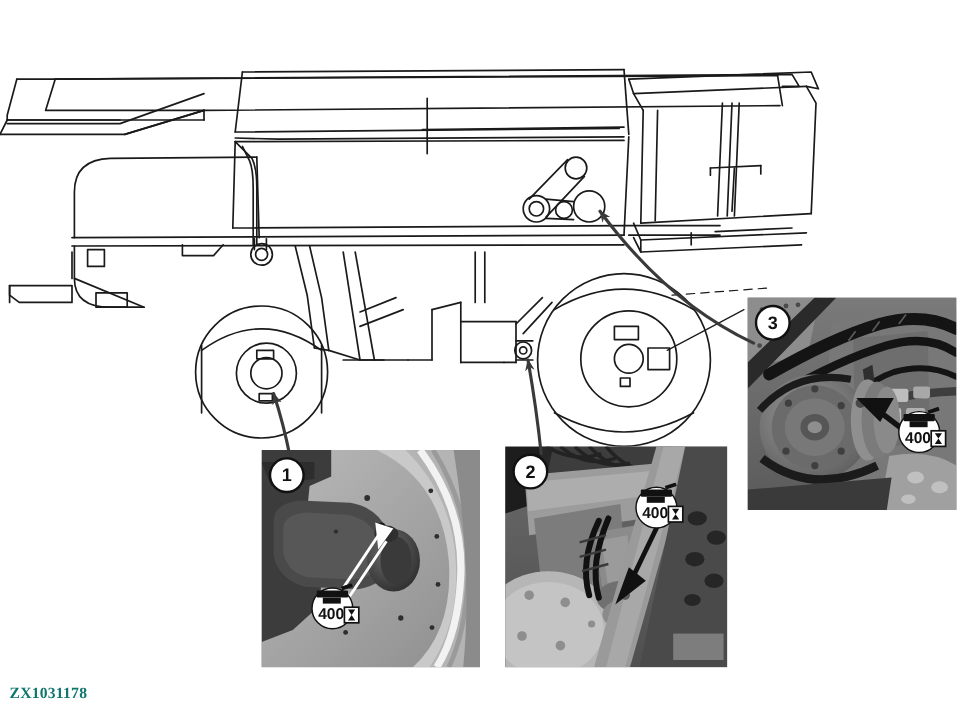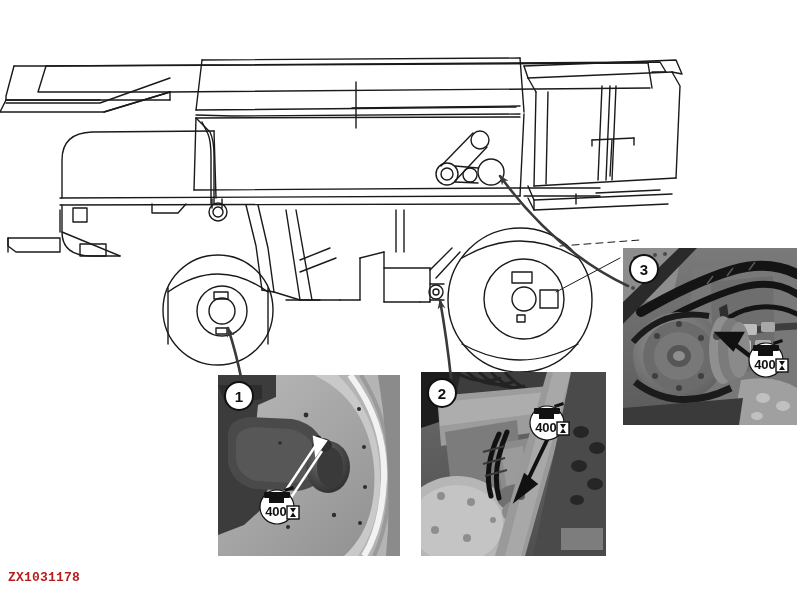--- a/index.html
+++ b/index.html
@@ -30,22 +30,22 @@
   #stepnum-3{left:629px;top:254px;}
 
   
   .badge{position:absolute;width:44px;height:40px;z-index:7;}
   #badge-1{left:257px;top:486px;}
   #badge-2{left:527px;top:402px;}
   #badge-3{left:746px;top:339px;}
 
   
   #caption{position:absolute;left:8px;top:570px;
-           font-size:13px;font-weight:bold;color:#b91c1c;letter-spacing:.2px;
-           font-family:Liberation Mono, monospace;}
+           font-size:13px;font-weight:bold;color:#0f766e;letter-spacing:.2px;
+           font-family:Liberation Serif, serif;}
 </style>
 </head>
 <body>
 
 <div id="stage">
 
   <svg class="lineart" viewBox="0 0 803 593">
     <g fill="none" stroke="#1a1a1a" stroke-width="1.4" stroke-linejoin="round" stroke-linecap="round">
 
       <path d="M14,66 L46,66 L648,63"></path>

